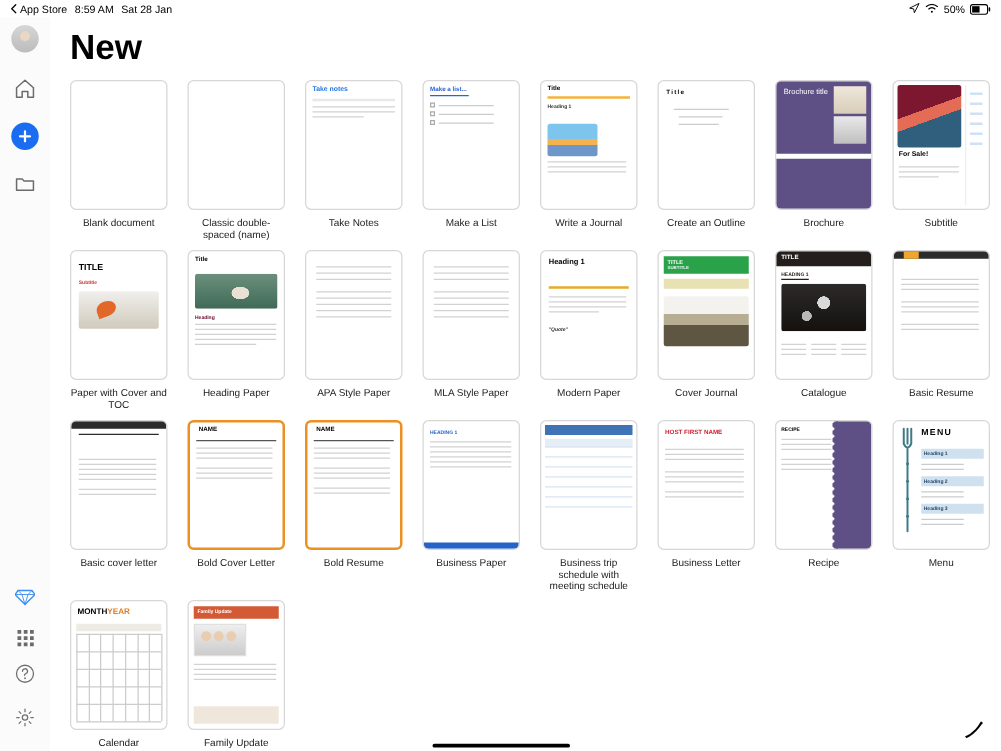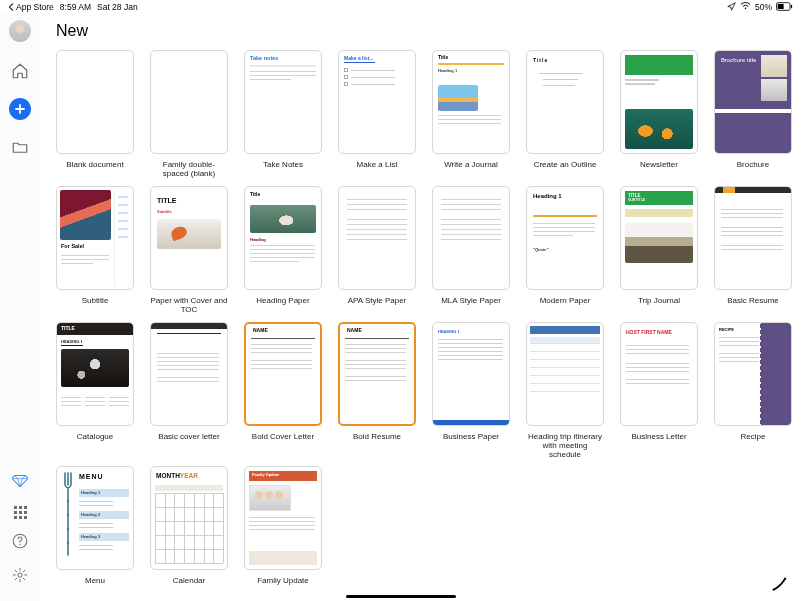--- a/index.html
+++ b/index.html
@@ -14,21 +14,21 @@
   .status-bar {
     height: 14px;
     display: flex;
     align-items: center;
     justify-content: space-between;
     padding: 0 8px;
     font-size: 8.5px;
     color: #000;
   }
   .status-left { display: flex; align-items: center; gap: 6px; }
-  .status-right { display: flex; gap: 4px; }
+  .status-right { display: flex; align-items: center; gap: 4px; }
   .back-app { display: flex; align-items: center; gap: 2px; font-size: 8.5px; }
   .back-app svg { width: 6px; height: 8px; }
   .wifi-icon svg, .battery-icon svg { display: block; }
 
   
   .root {
     display: flex;
     height: calc(601px - 14px);
   }
 
@@ -74,22 +74,22 @@
   }
   .apps-grid i { background:#6b6b6b; width:3px; height:3px; display:block;}
 
   
   .main {
     flex: 1;
     padding: 6px 16px 0 16px;
     overflow: hidden;
   }
   .page-title {
-    font-size: 16px;
-    font-weight: 400;
+    font-size: 28px;
+    font-weight: 700;
     margin: 2px 0 10px 0;
   }
 
   .grid {
     display: grid;
     grid-template-columns: repeat(8, 1fr);
     column-gap: 16px;
     row-gap: 6px;
   }
   .tpl {
@@ -457,21 +457,21 @@
 
     <div class="grid">
 
       <div class="tpl">
         <div class="thumb"></div>
         <div class="tpl-label">Blank document</div>
       </div>
 
       <div class="tpl">
         <div class="thumb"></div>
-        <div class="tpl-label">Family double-spaced (blank)</div>
+        <div class="tpl-label">Classic double-spaced (name)</div>
       </div>
 
       <div class="tpl">
         <div class="thumb take-notes">
           <span class="ttitle">Take notes</span>
           <div class="tbox bar pad4"></div>
           <div class="tline pad4 l1"></div>
             <div class="tline pad4 l2"></div>
             <div class="tline l3" style="left:5px;"></div>
         </div>
@@ -510,29 +510,20 @@
       <div class="tpl">
         <div class="thumb outline">
           <span class="ttitle tt">Title</span>
           <div class="row a"></div>
             <div class="row b"></div>
             <div class="row c"></div>
         </div>
         <div class="tpl-label">Create an Outline</div>
       </div>
 
-      <div class="tpl">
-        <div class="thumb newsletter">
-          <div class="tbox band"></div>
-            <div class="tbox txt1"></div>
-            <div class="tbox txt2"></div>
-            <div class="tbox photo"></div>
-        </div>
-        <div class="tpl-label">Newsletter</div>
-      </div>
 
       <div class="tpl">
         <div class="thumb brochure">
           <div class="tbox hero">
               <span>Brochure title</span>
             </div>
           <div class="tbox img1"></div>
             <div class="tbox img2"></div>
             <div class="tbox foot"></div>
         </div>
@@ -634,39 +625,21 @@
       </div>
 
       <div class="tpl">
         <div class="thumb trip">
           <div class="tbox band"></div>
           <span class="ttitle t1">TITLE</span>
           <span class="ttitle t2">SUBTITLE</span>
           <div class="tbox m"></div>
             <div class="tbox photo"></div>
         </div>
-        <div class="tpl-label">Trip Journal</div>
-      </div>
-
-      <div class="tpl">
-        <div class="thumb bresume">
-          <div class="tbox bar"></div>
-            <div class="tbox accent"></div>
-          <div class="lines">
-              <div class="tline a"></div>
-              <div class="tline b"></div>
-              <div class="tline c"></div>
-              <div class="tline d"></div>
-              <div class="tline e"></div>
-              <div class="tline f"></div>
-              <div class="tline g"></div>
-              <div class="tline h"></div>
-            </div>
-        </div>
-        <div class="tpl-label">Basic Resume</div>
+        <div class="tpl-label">Cover Journal</div>
       </div>
 
       <div class="tpl">
         <div class="thumb catalogue">
           <div class="tbox band"></div>
           <span class="ttitle tt">TITLE</span>
           <span class="ttitle h">HEADING 1</span>
           <div class="tbox photo"></div>
           <div class="cols">
               <div class="c c1">
@@ -683,20 +656,38 @@
                 <div class="tline a"></div>
                 <div class="tline b"></div>
                 <div class="tline d"></div>
               </div>
             </div>
         </div>
         <div class="tpl-label">Catalogue</div>
       </div>
 
       <div class="tpl">
+        <div class="thumb bresume">
+          <div class="tbox bar"></div>
+            <div class="tbox accent"></div>
+          <div class="lines">
+              <div class="tline a"></div>
+              <div class="tline b"></div>
+              <div class="tline c"></div>
+              <div class="tline d"></div>
+              <div class="tline e"></div>
+              <div class="tline f"></div>
+              <div class="tline g"></div>
+              <div class="tline h"></div>
+            </div>
+        </div>
+        <div class="tpl-label">Basic Resume</div>
+      </div>
+
+      <div class="tpl">
         <div class="thumb bcover">
           <div class="tbox bar"></div>
             <div class="tbox hdr"></div>
           <div class="lines">
               <div class="tline a"></div>
               <div class="tline b"></div>
               <div class="tline c"></div>
               <div class="tline d"></div>
               <div class="tline e"></div>
               <div class="tline f"></div>
@@ -760,21 +751,21 @@
         <div class="thumb btrip">
           <div class="tbox hdr"></div>
           <div class="row h r1"></div>
             <div class="row r2"></div>
             <div class="row r3"></div>
             <div class="row r4"></div>
             <div class="row r5"></div>
             <div class="row r6"></div>
             <div class="row r7"></div>
         </div>
-        <div class="tpl-label">Heading trip itinerary with meeting schedule</div>
+        <div class="tpl-label">Business trip schedule with meeting schedule</div>
       </div>
 
       <div class="tpl">
         <div class="thumb bletter">
           <span class="ttitle nm">HOST FIRST NAME</span>
           <div class="lines">
               <div class="tline a"></div>
               <div class="tline b"></div>
               <div class="tline c"></div>
               <div class="tline d"></div>

